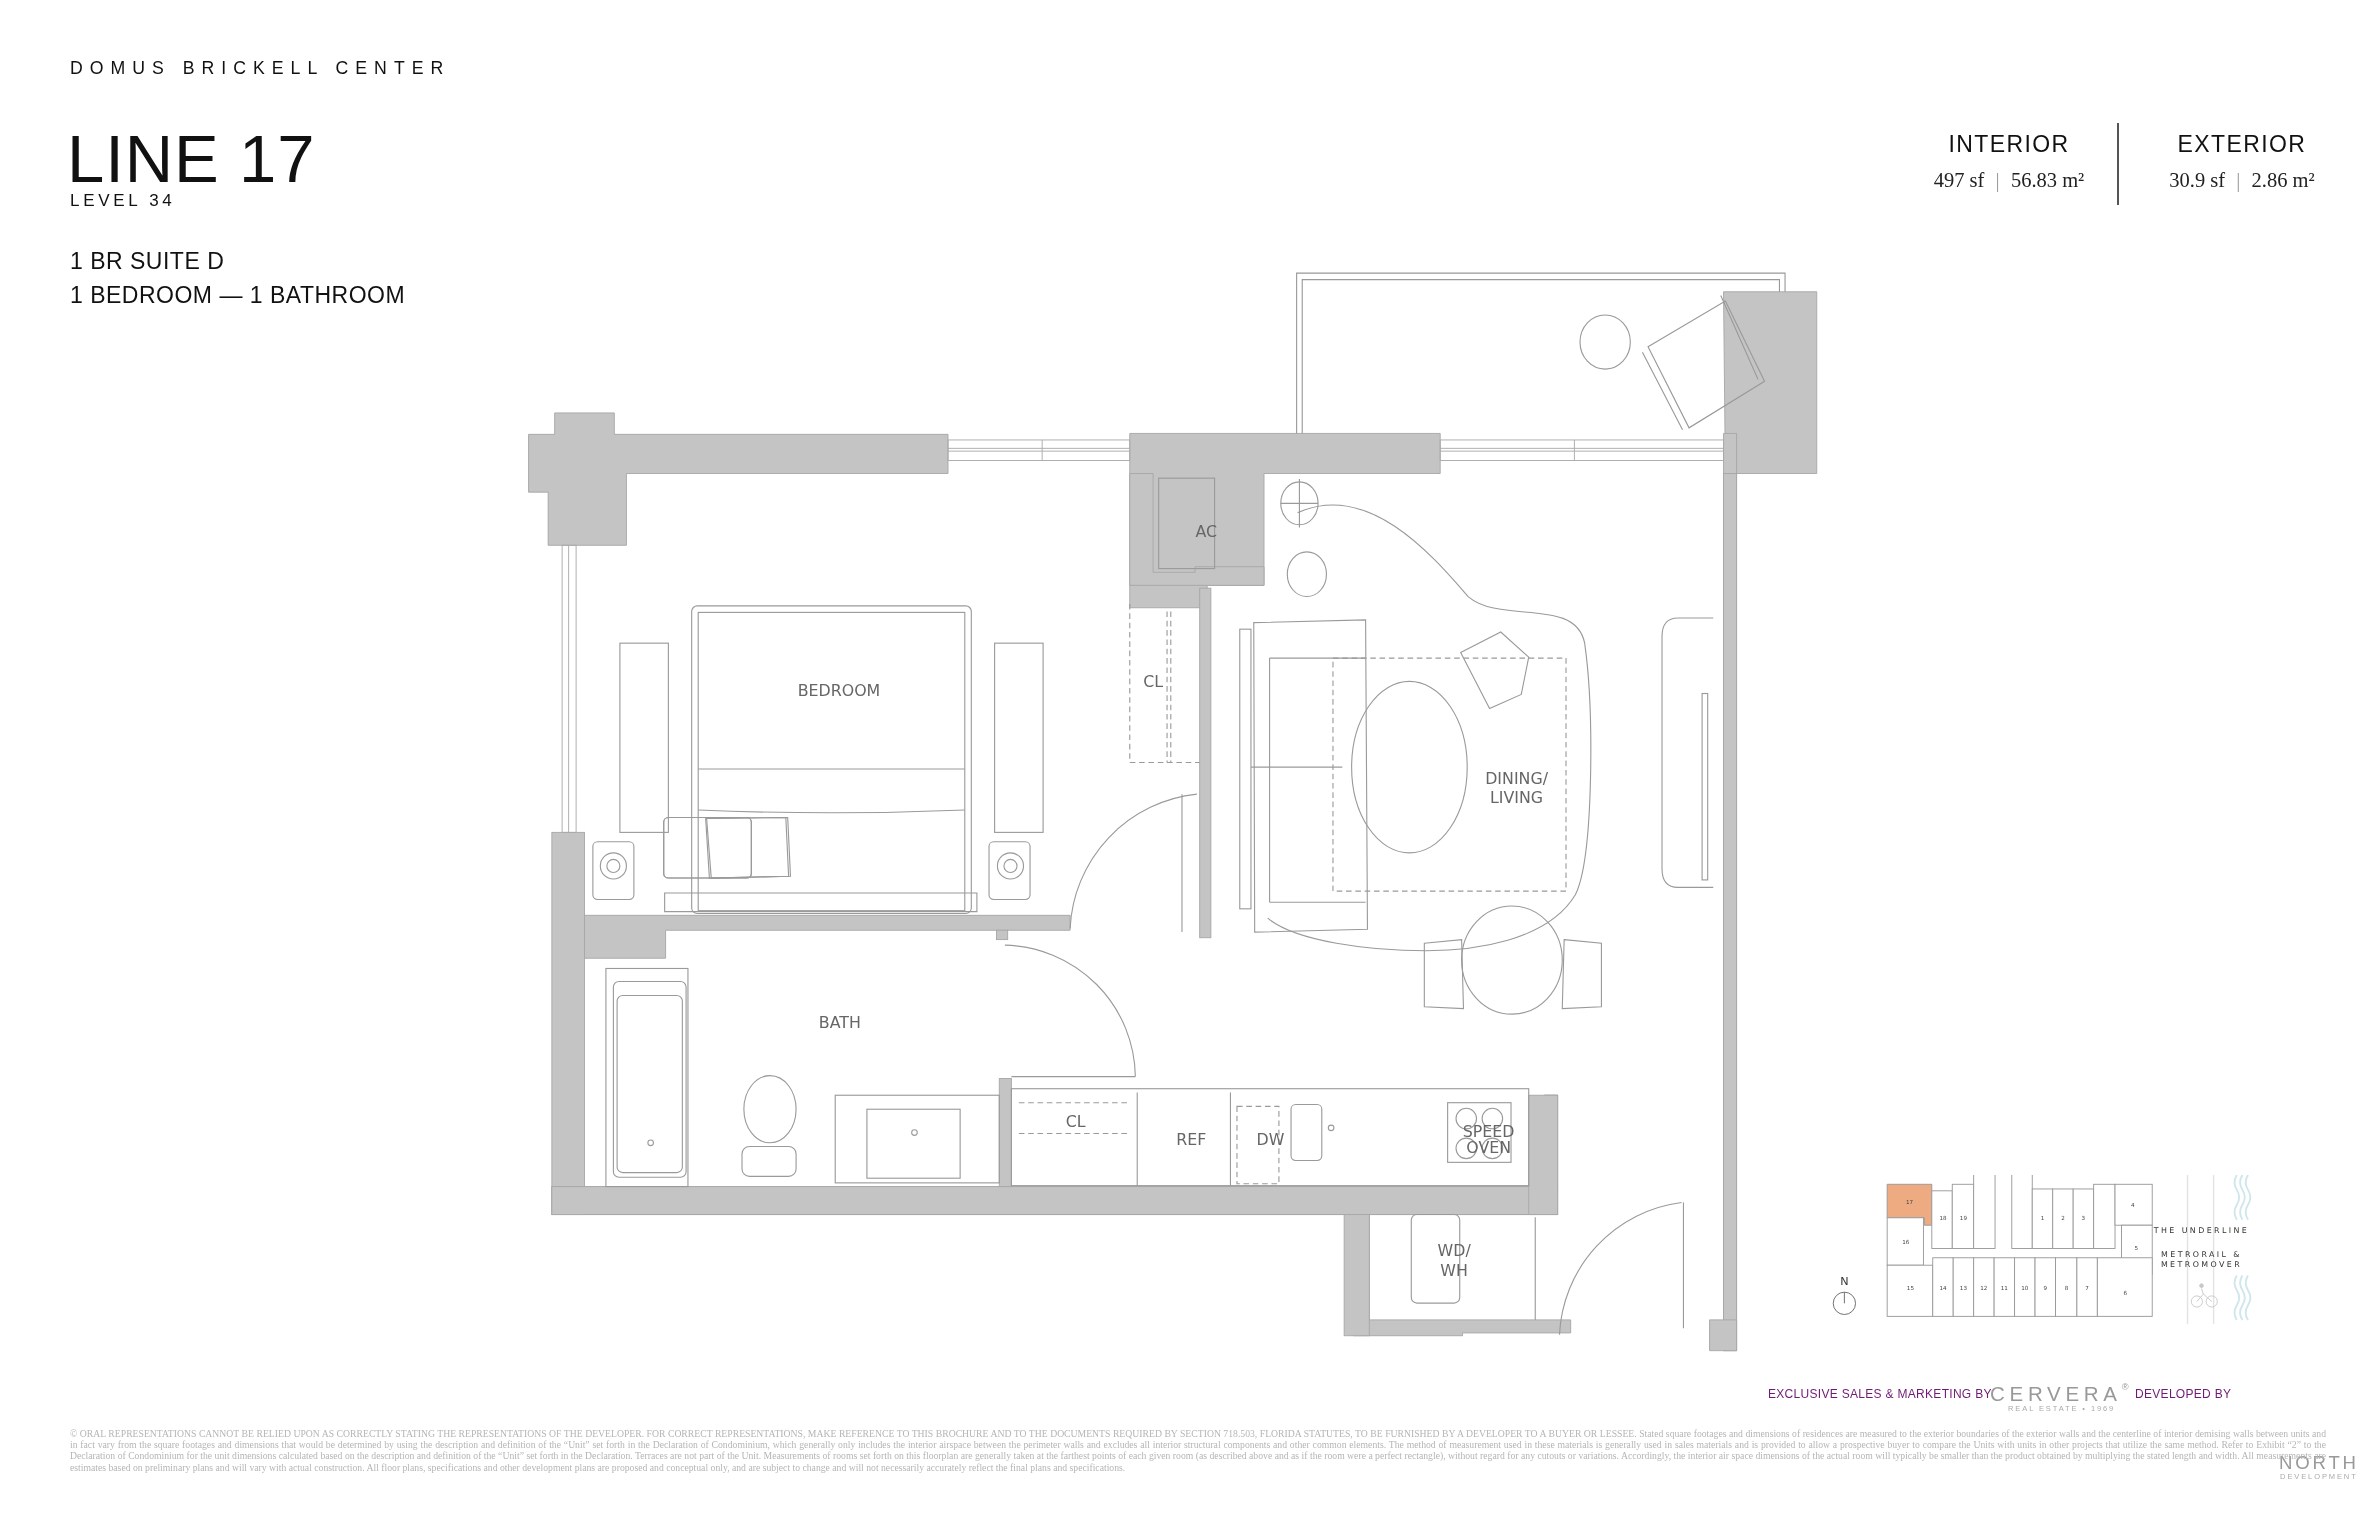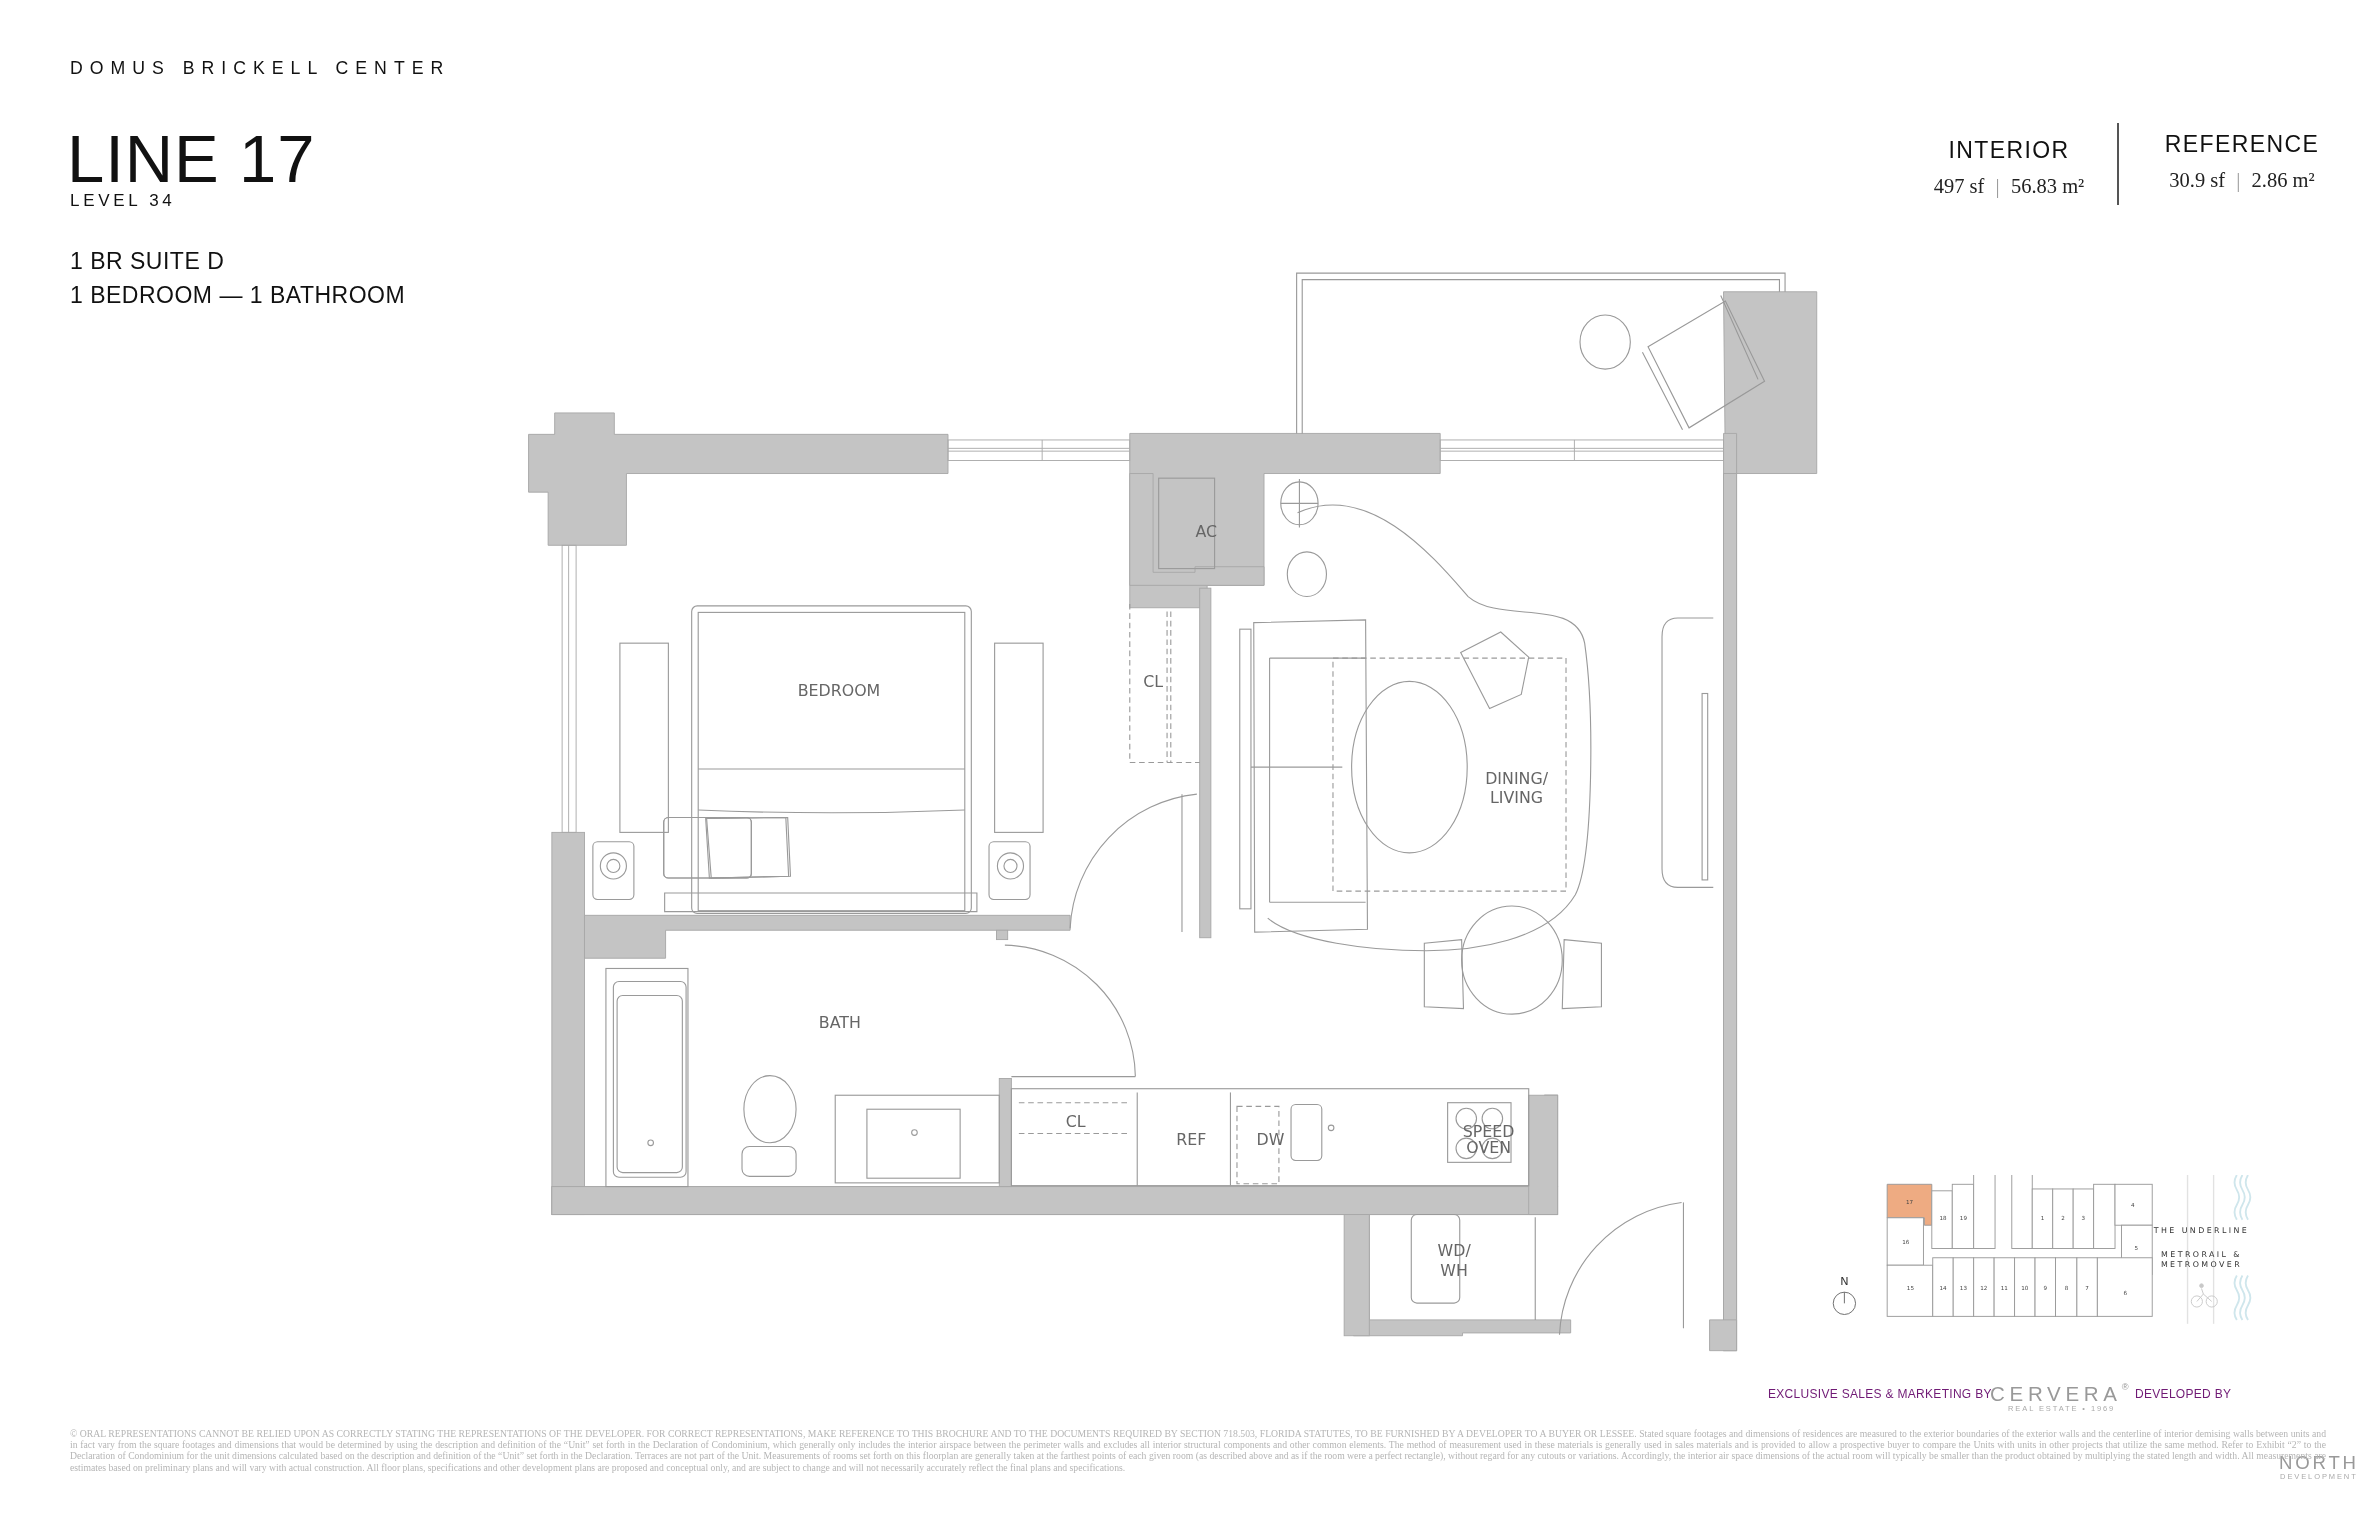--- a/index.html
+++ b/index.html
@@ -25,29 +25,29 @@
 </style>
 </head>
 <body>
 
 <div class="abs project">DOMUS BRICKELL CENTER</div>
 <div class="abs unit-title">LINE 17</div>
 <div class="abs level">LEVEL 34</div>
 <div class="abs suite">1 BR SUITE D</div>
 <div class="abs beds">1 BEDROOM — 1 BATHROOM</div>
 
-<div class="abs area-block" style="left:1902px; width:214px;margin-top:6px;">
+<div class="abs area-block" style="left:1902px; width:214px;">
   <div class="area-head">INTERIOR</div>
   <div class="area-vals">
     <span>497 sf</span><span class="sep">|</span><span>56.83 m²</span>
   </div>
 </div>
 <div class="abs area-divider"></div>
 <div class="abs area-block" style="left:2135px; width:214px;">
-  <div class="area-head">REFERENCE</div>
+  <div class="area-head">EXTERIOR</div>
   <div class="area-vals">
     <span>30.9 sf</span><span class="sep">|</span><span>2.86 m²</span>
   </div>
 </div>
 
 <svg class="abs plan" width="2377" height="1538" viewBox="0 0 2550 1650">
   <g fill="#c4c4c4" stroke="#a8a8a8" stroke-width="1">
 
     <path d="M595,443 L659,443 L659,466 L1017,466 L1017,508 L672,508 L672,585 L588,585 L588,528 L567,528 L567,466 L595,466 Z"></path>
 

